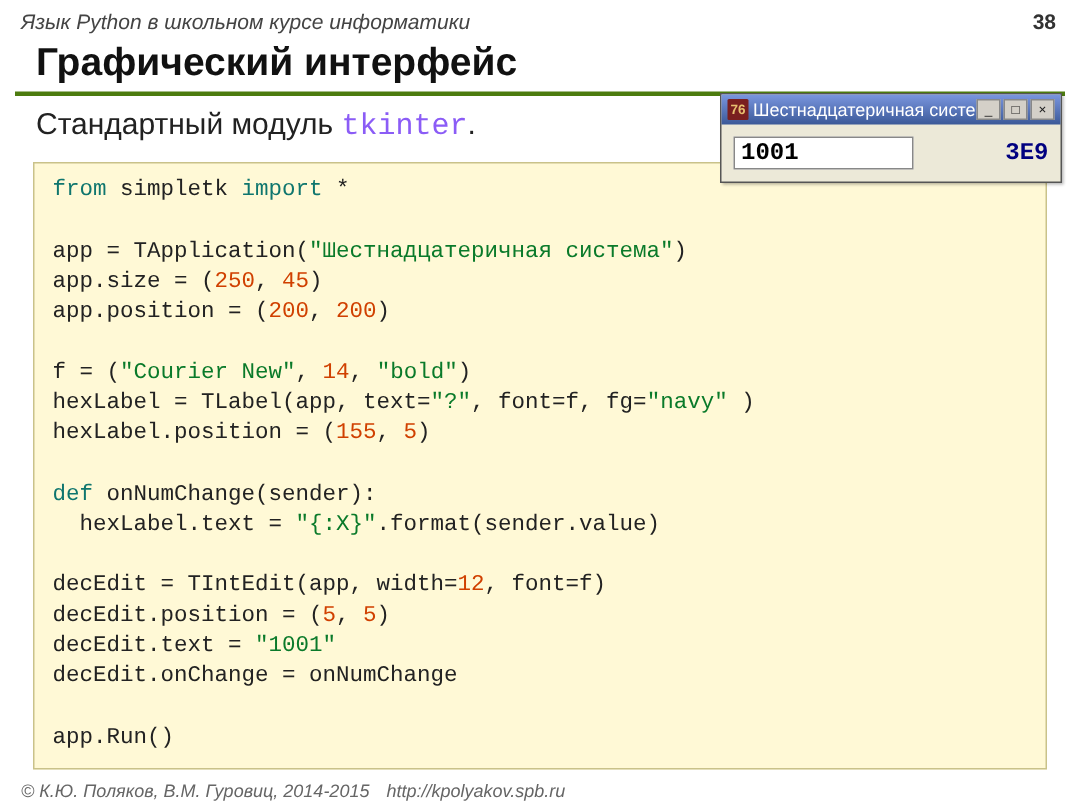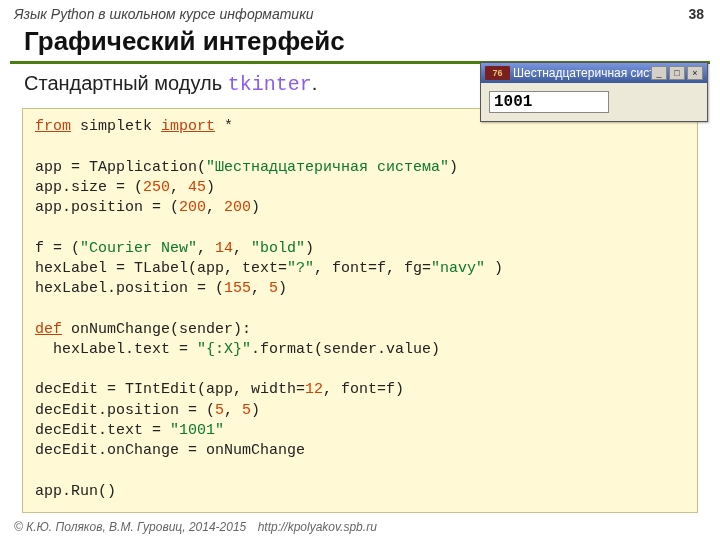--- a/index.html
+++ b/index.html
@@ -6,28 +6,28 @@
   html, body { width: 720px; height: 540px; font-family: Arial, sans-serif; background: #fff; overflow: hidden; }
   .slide { width: 720px; height: 540px; position: relative; }
   .top-bar { font-style: italic; font-size: 14px; color: #444; padding: 6px 14px 2px; }
   .page-num { position: absolute; top: 6px; right: 16px; font-size: 14px; color: #333; font-style: normal; font-weight: bold; }
   .title { font-size: 26px; font-weight: bold; color: #111; padding: 2px 14px 4px; border-bottom: 3px solid #4d7c0f; margin: 0 10px 6px; }
   .subtitle { font-size: 20px; color: #222; padding: 2px 24px 6px; }
   .subtitle .mono { font-family: "Courier New", monospace; color: #8b5cf6; }
   .demo-window { position: absolute; top: 62px; right: 12px; width: 228px; border: 1px solid #555; background: #ece9d8; box-shadow: 1px 1px 2px rgba(0,0,0,0.3); }
   .demo-titlebar { background: linear-gradient(#7a96df, #3b5998); color: #fff; font-size: 12px; padding: 3px 4px; display: flex; align-items: center; }
   .demo-caption { flex: 1; white-space: nowrap; overflow: hidden; }
-  .win-icon-76 { display:inline-flex; align-items:center; justify-content:center; width:25px; height:14px; background:#7a1f1f; color:#e8c070; font-size:9px; font-weight:bold; margin-right:3px; border-radius:1px; }
+  .win-icon-76 { display:inline-flex; align-items:center; justify-content:center; width:14px; height:14px; background:#7a1f1f; color:#e8c070; font-size:9px; font-weight:bold; margin-right:3px; border-radius:1px; }
   .demo-btns { display: flex; gap: 2px; }
   .demo-btn { width: 16px; height: 14px; background: #d4d0c8; border: 1px solid #888; font-size: 9px; line-height: 12px; text-align: center; color:#222; }
   .demo-body { display: flex; padding: 8px 8px 8px; align-items: center; font-family: "Courier New", monospace; font-weight: bold; font-size: 16px; }
   .demo-input { width: 120px; border: 1px solid #888; background: #fff; padding: 1px 4px; font-family: inherit; font-size: inherit; font-weight: inherit; }
   .demo-hex { flex: 1; text-align: right; color: #000080; }
   .code-block { margin: 6px 22px 0; background: #fff9d6; border: 1px solid #c9c28a; padding: 8px 12px 10px; font-family: "Courier New", monospace; font-size: 15px; line-height: 1.35; white-space: pre; color: #222; }
-  .kw { color: #c2410c; text-decoration: underline; }
+  .kw { color: #0f766e; }
   .str { color: #0a7a2a; }
   .num { color: #d04000; }
   .footer { position: absolute; bottom: 6px; left: 14px; font-size: 12px; font-style: italic; color: #666; margin-top: 25px; }
   .footer a { color: #666; text-decoration: none; margin-left: 8px; font-style: italic; }
 </style>
 </head>
 <body>
 
 <div class="slide">
 
@@ -47,20 +47,21 @@
       <span class="win-icon-76">76</span>
       <span class="demo-caption">Шестнадцатеричная систем</span>
       <span class="demo-btns">
         <span class="demo-btn">_</span>
         <span class="demo-btn">□</span>
         <span class="demo-btn">×</span>
       </span>
     </div>
     <div class="demo-body">
       <input class="demo-input" value="1001" style="">
+      <span class="demo-hex">3E9</span>
     </div>
   </div>
 
   <div class="code-block"><span class="kw">from</span><span> simpletk </span><span class="kw">import</span><span> *</span>
 <span></span>
 <span>app = TApplication(</span><span class="str">"Шестнадцатеричная система"</span><span>)</span>
 <span>app.size = (</span><span class="num">250</span><span>, </span><span class="num">45</span><span>)</span>
 <span>app.position = (</span><span class="num">200</span><span>, </span><span class="num">200</span><span>)</span>
 <span></span>
 <span>f = (</span><span class="str">"Courier New"</span><span>, </span><span class="num">14</span><span>, </span><span class="str">"bold"</span><span>)</span>

